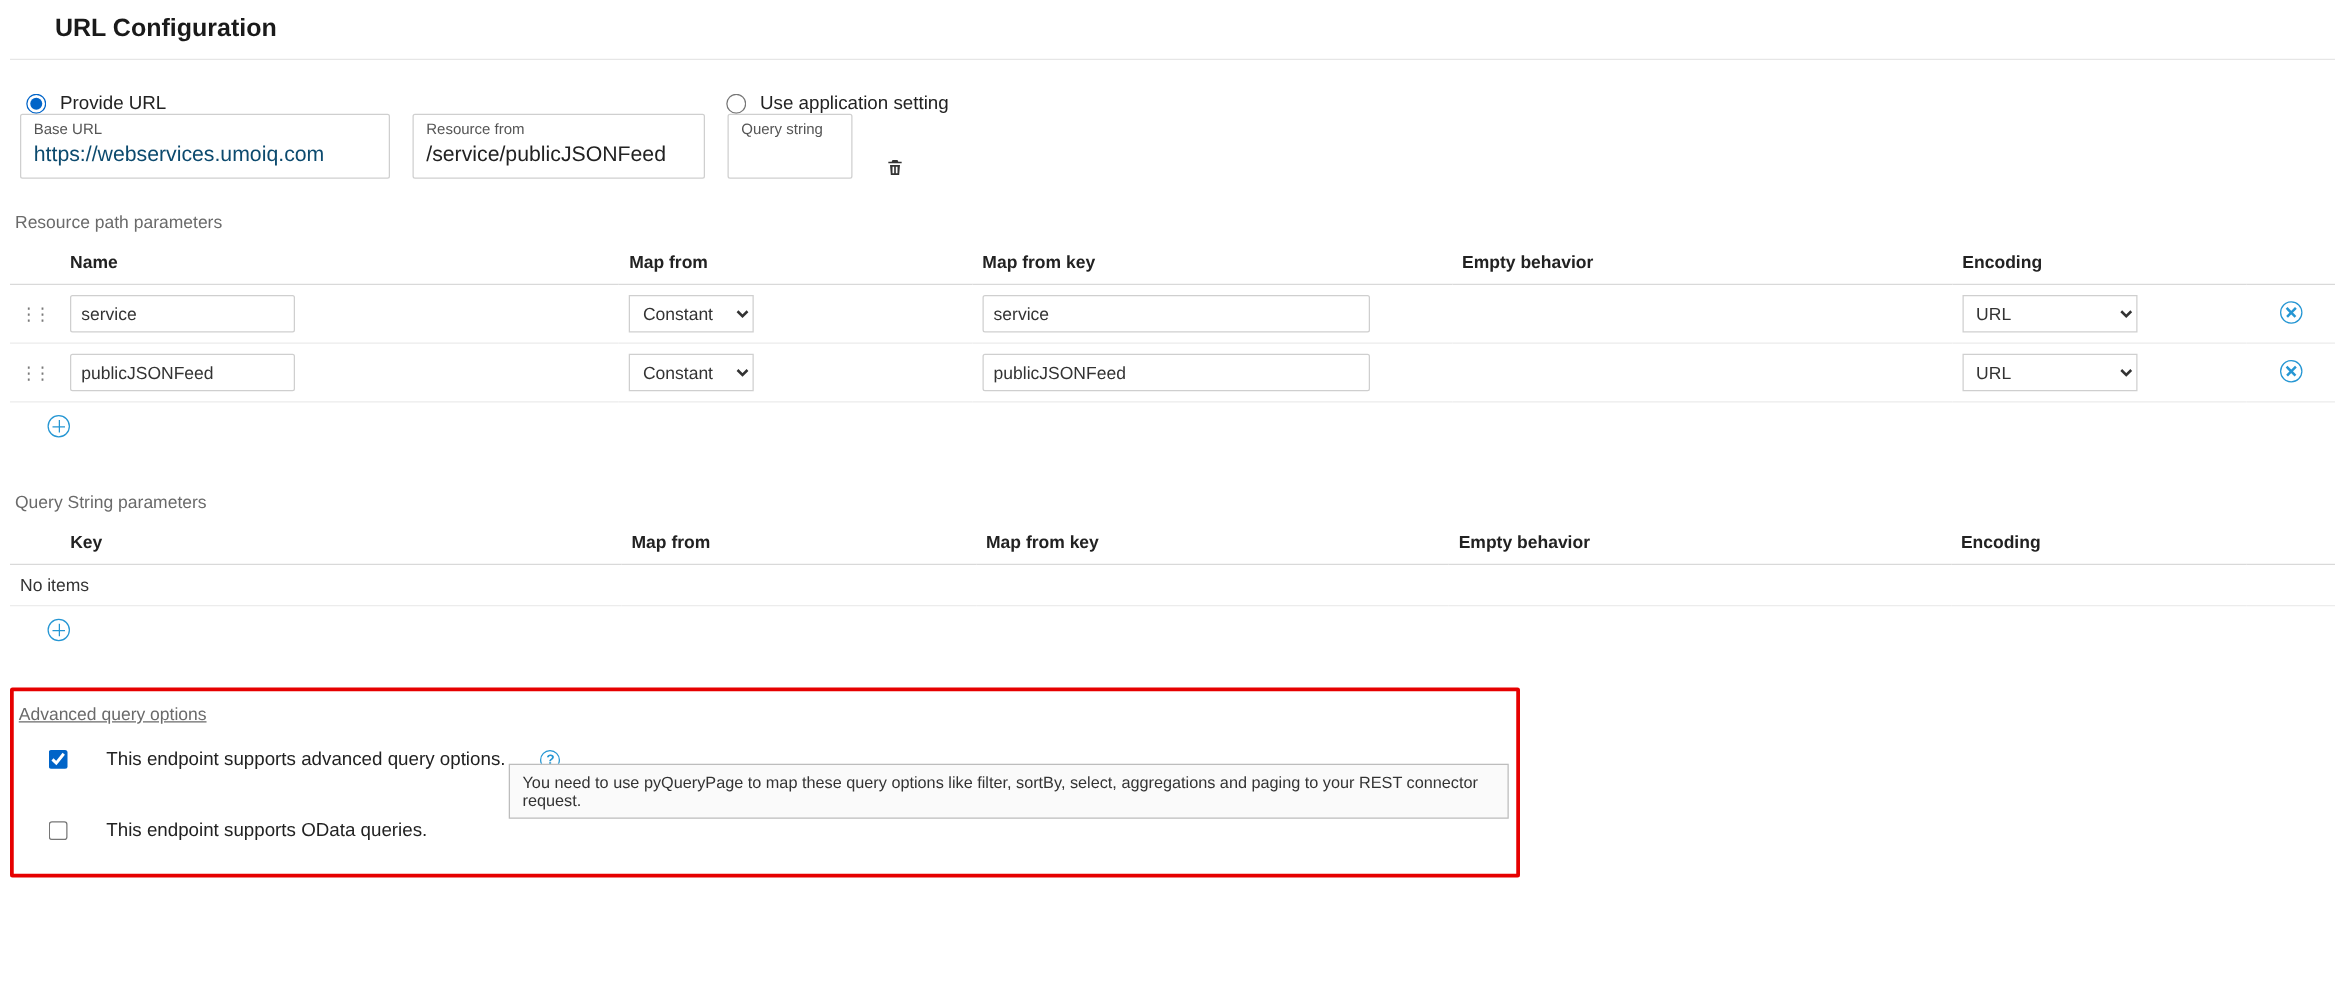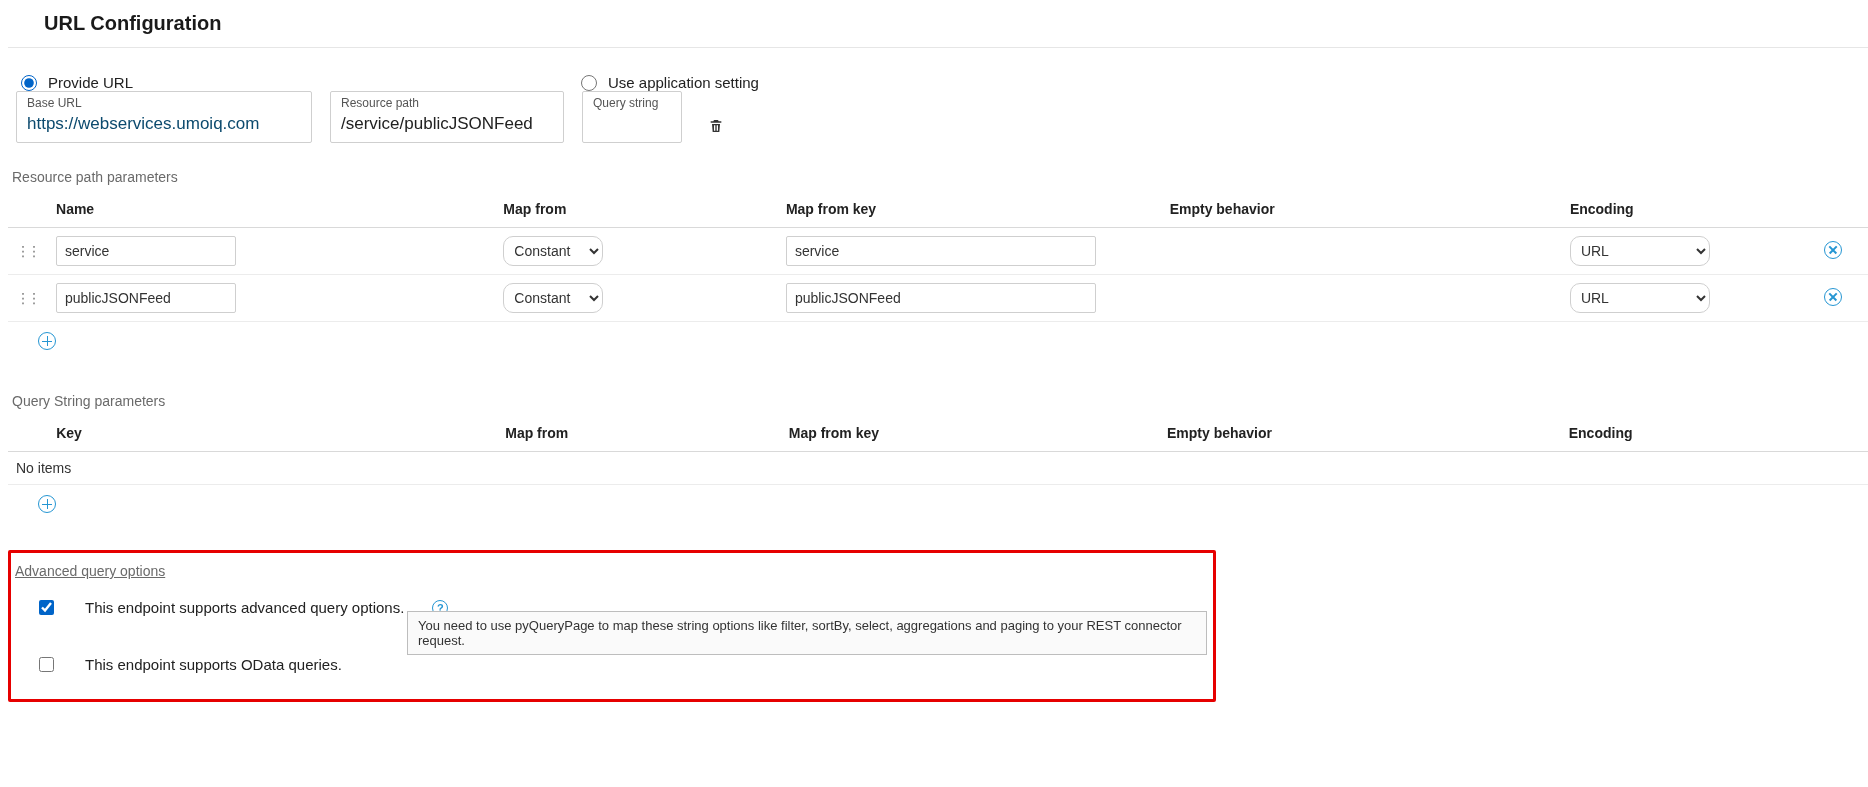--- a/index.html
+++ b/index.html
@@ -37,21 +37,21 @@
     font-size: 15px;
   }
   .radio-group.first { width: 560px; }
   .radio-group input[type="radio"] {
     width: 16px; height: 16px; accent-color: #0064c8;
   }
   .field-row {
     display: flex;
     gap: 18px;
     padding-left: 8px;
-    align-items: center;
+    align-items: flex-end;
     margin-top: -2px;
   }
   .field-box {
     border: 1px solid #cfcfcf;
     border-radius: 2px;
     padding: 4px 10px 6px 10px;
     min-width: 90px;
     display: flex;
     flex-direction: column;
   }
@@ -125,21 +125,21 @@
     border: 1px solid #cfcfcf;
     border-radius: 2px;
     padding: 6px 8px;
     font-size: 14px;
     width: 180px;
     color: #333;
   }
   .text-input.wide { width: 310px; }
   select.sel {
     border: 1px solid #cfcfcf;
-    border-radius: 10px;
+    border-radius: 0;
     padding: 5px 6px;
     font-size: 14px;
     width: 100px;
     background: #fff;
     color: #333;
   }
   select.sel.enc { width: 140px; }
   .delete-circle {
     width: 18px; height: 18px;
     border: 1.5px solid #2596d3;
@@ -246,21 +246,21 @@
     <span>Use application setting</span>
   </label>
 </div>
 
 <div class="field-row">
   <div class="field-box box-base">
     <span class="lbl">Base URL</span>
     <span class="val link-val">https://webservices.umoiq.com</span>
   </div>
   <div class="field-box box-res">
-    <span class="lbl">Resource path</span>
+    <span class="lbl">Resource from</span>
     <span class="val">/service/publicJSONFeed</span>
   </div>
   <div class="field-box box-qs">
     <span class="lbl">Query string</span>
     <span class="val"></span>
   </div>
   <span class="trash-icon">
     <svg viewBox="0 0 24 24" width="16" height="18" class="trash-svg">
       <path d="M9 3h6l1 2h4v2H4V5h4l1-2zM6 9h12l-1 12H7L6 9zm3 2v8h2v-8H9zm4 0v8h2v-8h-2z"></path>
     </svg>
@@ -344,21 +344,21 @@
 
 <div class="advanced-box">
   <div class="adv-title">Advanced query options</div>
 
   <div class="adv-row">
     <input type="checkbox" checked="" style="">
     <span>This endpoint supports advanced query options.</span>
     <span class="help-icon">?</span>
   </div>
 
-  <div class="tooltip-box">You need to use pyQueryPage to map these string options like filter, sortBy, select, aggregations and paging to your REST connector request.</div>
+  <div class="tooltip-box">You need to use pyQueryPage to map these query options like filter, sortBy, select, aggregations and paging to your REST connector request.</div>
 
   <div class="adv-row" style="margin-top:26px;">
     <input type="checkbox" style="">
     <span>This endpoint supports OData queries.</span>
   </div>
 </div>
 
 
 
 

